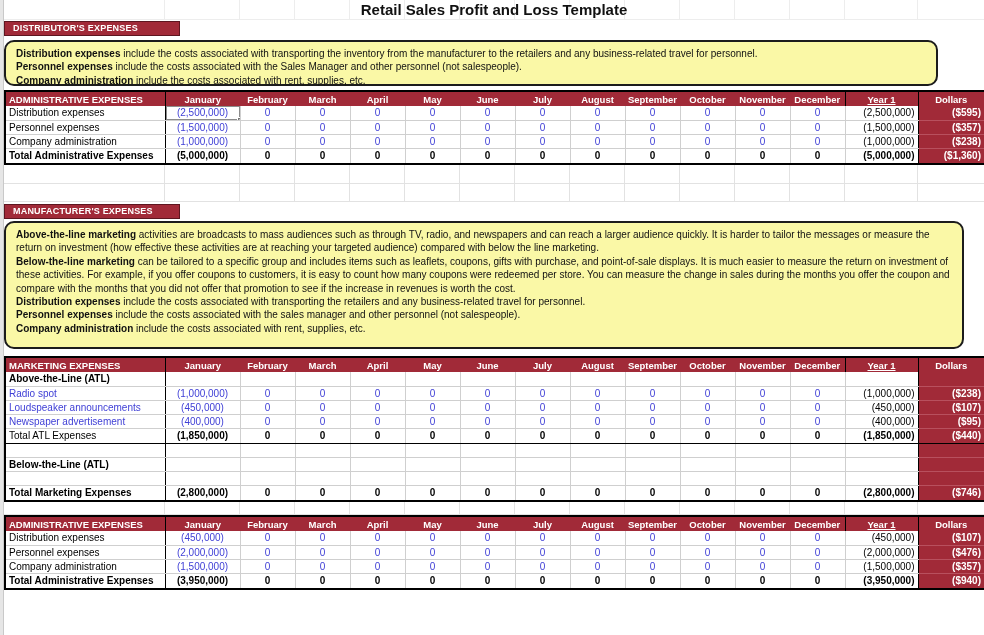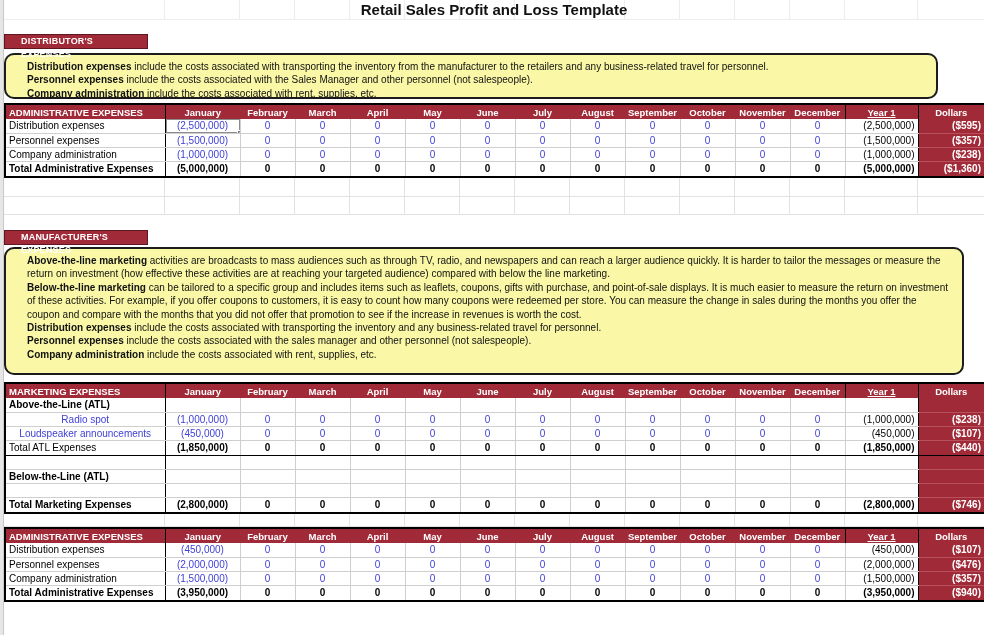--- a/index.html
+++ b/index.html
@@ -15,31 +15,31 @@
   }
   .sheet{ position:absolute; left:4px; top:0; width:980px; height:635px; }
 
   .titleband{ height:20px; position:relative; }
   .title{
     position:absolute; left:0; right:0; top:1px; text-align:center;
     font-size:15px; font-weight:bold; color:#111;
   }
 
   .banner{
-    width:144px; height:15px; margin-top:14px;
+    width:176px; height:15px; margin-top:1px;
     background:var(--red); color:#fff;
     border:1px solid var(--red-dark);
     font-size:9px; font-weight:bold; line-height:13px;
-    padding:0 16px; letter-spacing:.2px;
+    padding:0 8px; letter-spacing:.2px;
   }
 
   .note{
     background:var(--note-bg);
     border:2px solid #1c1c1c; border-radius:10px;
-    padding:5px 10px 4px 21px;
+    padding:5px 10px 4px 10px;
     font-size:10px; line-height:13.4px; color:#111;
   }
   .note b{ font-weight:bold; }
   #note1{ margin-top:4px; width:934px; height:46px; }
   #note2{ margin-top:2px; width:960px; height:128px; }
 
   table.grid{
     border-collapse:collapse; table-layout:fixed; width:980px;
     border:2px solid #000; font-size:10px;
   }
@@ -59,21 +59,21 @@
   td.dollars{
     background:var(--red); color:#fff; font-weight:bold; text-align:right;
     border-left:1.5px solid #000; border-bottom:1px solid var(--red-sep); padding-right:5px;
   }
   tr.section td.label{ font-weight:bold; }
   tr.subtotal td, tr.total td{ border-top:1.5px solid #000; }
   tr.subtotal td{ border-bottom:1.5px solid #000; }
   tr.subtotal td.mval, tr.total td.mval,
   tr.subtotal td.year1, tr.total td.year1{ color:#000; font-weight:bold; }
   tr.total td.label{ font-weight:bold; }
-  tr.blue-label td.label{ color:var(--blue);text-align:center; }
+  tr.blue-label td.label{ color:var(--blue); }
 
   td.sel{ position:relative; overflow:visible; }
   td.sel .selbox{
     position:absolute; inset:-1px; border:2px solid var(--sel); pointer-events:none;
   }
   td.sel .handle{
     position:absolute; right:-5px; bottom:-5px; width:7px; height:7px;
     background:#bdbdbd; border:1px solid #777; box-shadow:0 0 0 1px #fff;
   }
 
@@ -309,21 +309,21 @@
           </tr>
         </tbody>
       </table>
     </div>
 
   <div class="banner">MANUFACTURER'S EXPENSES</div>
 
   <div class="note" id="note2">
       <div><b>Above-the-line marketing</b><span> activities are broadcasts to mass audiences such as through TV, radio, and newspapers and can reach a larger audience quickly. It is harder to tailor the messages or measure the return on investment (how effective these activities are at reaching your targeted audience) compared with below the line marketing.</span></div>
       <div><b>Below-the-line marketing</b><span> can be tailored to a specific group and includes items such as leaflets, coupons, gifts with purchase, and point-of-sale displays. It is much easier to measure the return on investment of these activities. For example, if you offer coupons to customers, it is easy to count how many coupons were redeemed per store. You can measure the change in sales during the months you offer the coupon and compare with the months that you did not offer that promotion to see if the increase in revenues is worth the cost.</span></div>
-      <div><b>Distribution expenses</b><span> include the costs associated with transporting the inventory and any business-related travel for personnel.</span></div>
+      <div><b>Distribution expenses</b><span> include the costs associated with transporting the retailers and any business-related travel for personnel.</span></div>
       <div><b>Personnel expenses</b><span> include the costs associated with the sales manager and other personnel (not salespeople).</span></div>
       <div><b>Company administration</b><span> include the costs associated with rent, supplies, etc.</span></div>
     </div>
 
   <table class="grid" id="tbl-marketing">
       <colgroup>
         <col style="width: 160px;">
         <col style="width: 75px;">
         <col style="width: 55px;">
         <col style="width: 55px;">
@@ -403,20 +403,37 @@
           <td class="mval">0</td>
           <td class="mval">0</td>
           <td class="mval">0</td>
           <td class="mval">0</td>
           <td class="mval">0</td>
           <td class="mval">0</td>
           <td class="mval">0</td>
           <td class="year1">(450,000)</td>
           <td class="dollars">($107)</td>
         </tr>
+        <tr class="data blue-label" style="height: 14px;">
+          <td class="label">Newspaper advertisement</td>
+          <td class="mval">(400,000)</td>
+          <td class="mval">0</td>
+          <td class="mval">0</td>
+          <td class="mval">0</td>
+          <td class="mval">0</td>
+          <td class="mval">0</td>
+          <td class="mval">0</td>
+          <td class="mval">0</td>
+          <td class="mval">0</td>
+          <td class="mval">0</td>
+          <td class="mval">0</td>
+          <td class="mval">0</td>
+          <td class="year1">(400,000)</td>
+          <td class="dollars">($95)</td>
+        </tr>
         <tr class="subtotal" style="height: 15px;">
           <td class="label">Total ATL Expenses</td>
           <td class="mval">(1,850,000)</td>
           <td class="mval">0</td>
           <td class="mval">0</td>
           <td class="mval">0</td>
           <td class="mval">0</td>
           <td class="mval">0</td>
           <td class="mval">0</td>
           <td class="mval">0</td>

